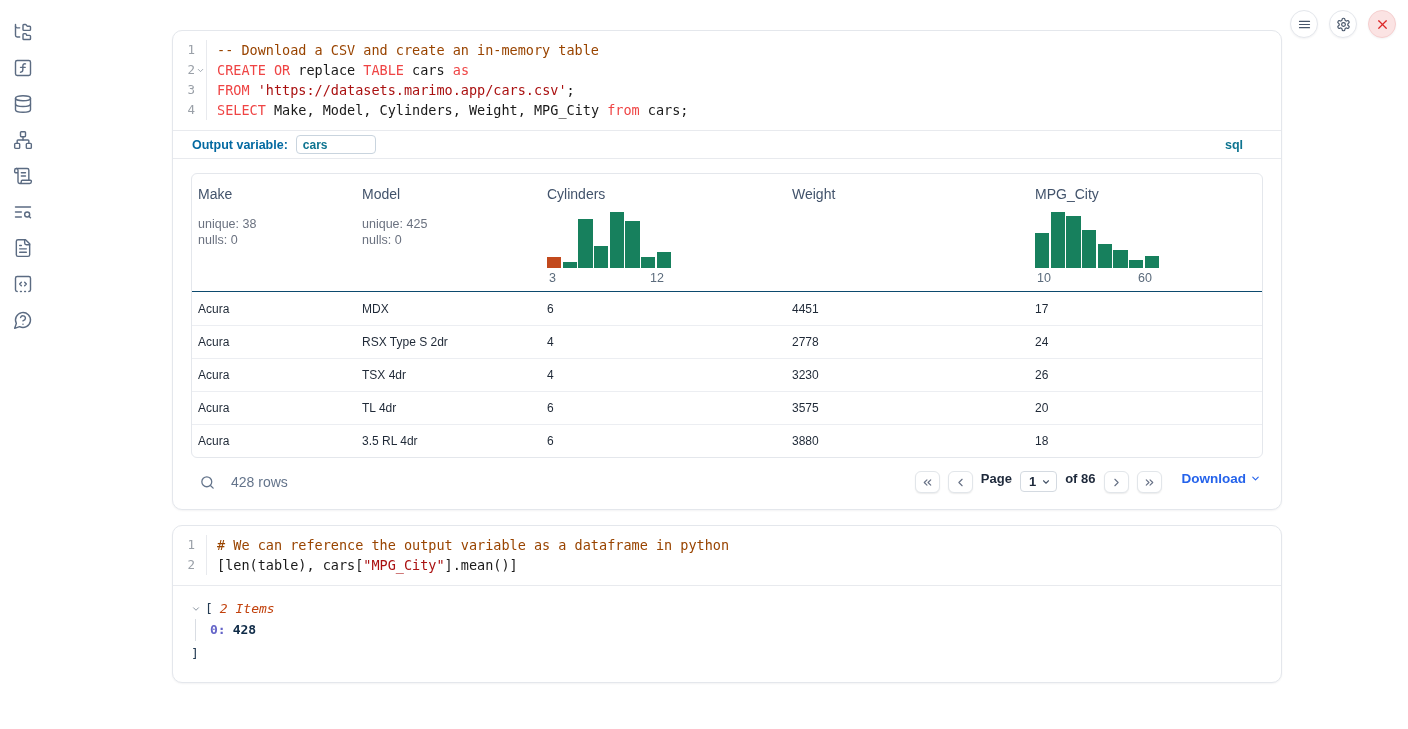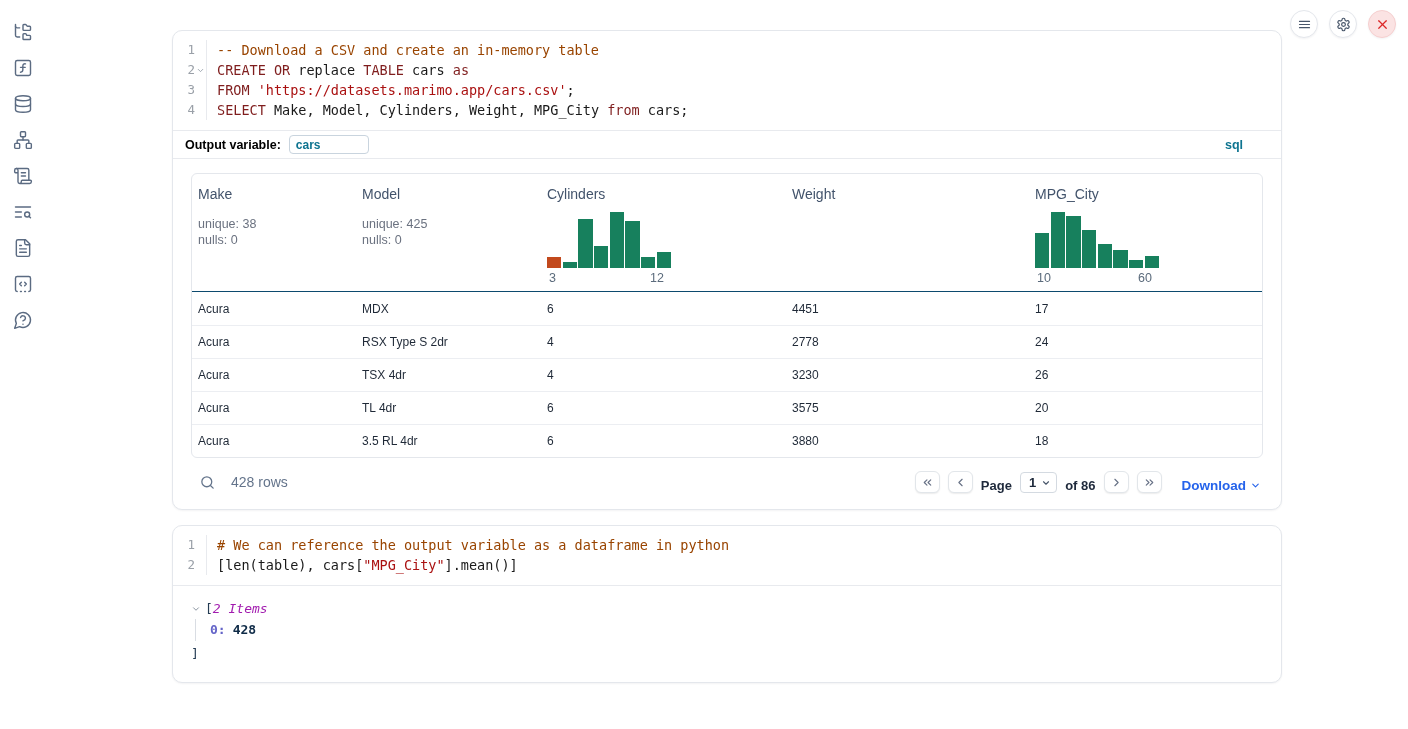--- a/index.html
+++ b/index.html
@@ -27,28 +27,28 @@
   .cell-sql { margin-top: 30px; }
   .cell-py  { margin-top: 15px; }
 
   
   .code-area { padding: 9px 0 10px; font-family: "DejaVu Sans Mono", monospace; font-size: 13.5px; line-height: 20px; }
   .code-line { display: flex; }
   .gut { width: 22px; flex: none; text-align: right; color: #9aa0a8; font-size: 12.5px; }
   .fold { width: 11px; flex: none; display: flex; align-items: center; justify-content: center; color: #98a1ab; }
   .fold svg { width: 9px; height: 9px; stroke: currentColor; fill: none; stroke-width: 2.4; stroke-linecap: round; stroke-linejoin: round; }
   .ct { flex: 1; border-left: 1px solid #e8eaee; padding-left: 10px; white-space: pre; color: #1a1a1a; }
-  .tok-kw { color: #7f1d1d; }
+  .tok-kw { color: #ef4444; }
   .tok-comment { color: #994400; }
   .tok-str { color: #aa1111; }
   .tok-plain { color: #1a1a1a; }
 
   
   .varrow { display: flex; align-items: center; gap: 8px; padding: 5px 12px; border-top: 1px solid #e8eaee; border-bottom: 1px solid #e8eaee; height: 29px; }
-  .varlabel { font-size: 12.5px; font-weight: 700; color: #000000; }
+  .varlabel { font-size: 12.5px; font-weight: 700; color: #0369a1; margin-left: 7px; }
   .varinput { width: 80px; height: 19px; border: 1px solid #c9d4de; border-radius: 4px; font: 700 12px "Liberation Sans", sans-serif; color: #0e7490; padding: 1px 6px; outline: none; }
   .langbadge { margin-left: auto; margin-right: 26px; font-size: 12.5px; font-weight: 700; color: #0e7490; }
 
   
   .cell-output { padding: 14px 18px 0; }
   .datatable { border: 1px solid #e4e7ec; border-radius: 6px; overflow: hidden; }
   .dt-header { display: grid; grid-template-columns: 164px 185px 245px 243px 1fr; padding: 12px 0 6px; border-bottom: 1px solid #0c4a6e; }
   .dt-col { padding-left: 6px; }
   .dt-colname { font-size: 14px; color: #42536b; cursor: pointer; }
   .dt-stats { margin-top: 14px; font-size: 12.5px; color: #6b7280; line-height: 16px; }
@@ -58,36 +58,36 @@
   .hist-labels { display: flex; justify-content: space-between; margin-top: 3px; font-size: 12.5px; color: #5b6b7c; padding: 0 7px 0 2px; }
   .dt-row { display: grid; grid-template-columns: 164px 185px 245px 243px 1fr; height: 33px; align-items: center; cursor: pointer; }
   .dt-row + .dt-row { border-top: 1px solid #eceef2; }
   .dt-cell { padding-left: 6px; font-size: 12px; color: #1f2937; }
 
   
   .dt-footer { display: flex; align-items: center; padding: 13px 2px 16px 8px; }
   .search-btn { background: none; border: none; padding: 0; color: #64748b; cursor: pointer; }
   .search-btn svg { width: 17px; height: 17px; stroke: currentColor; fill: none; stroke-width: 1.8; stroke-linecap: round; }
   .rowcount { margin-left: 15px; font-size: 14px; color: #64748b; }
-  .pager { margin-left: auto; display: flex; align-items: flex-end; gap: 8px; }
+  .pager { margin-left: auto; display: flex; align-items: flex-start; gap: 8px; }
   .pbtn { width: 25px; height: 22px; border: 1px solid #e2e6ea; border-radius: 6px; background: #fff; box-shadow: 0 1px 1.5px rgba(0,0,0,.08); display: flex; align-items: center; justify-content: center; color: #667085; cursor: pointer; padding: 0; }
   .pbtn svg { width: 13px; height: 13px; stroke: currentColor; fill: none; stroke-width: 2.1; stroke-linecap: round; stroke-linejoin: round; }
   .plabel { font-size: 13px; font-weight: 600; color: #1e293b; }
   .pselect { display: flex; align-items: center; gap: 5px; height: 21px; padding: 0 5px 0 8px; border: 1px solid #d4dae1; border-radius: 4px; font-size: 13px; font-weight: 600; color: #1e293b; cursor: pointer; background: #fff; }
   .pselect svg { width: 10px; height: 10px; stroke: #475569; fill: none; stroke-width: 2.6; stroke-linecap: round; stroke-linejoin: round; }
   .download { margin-left: 12px; display: flex; align-items: center; gap: 4px; color: #2563eb; font-size: 13.5px; font-weight: 600; cursor: pointer; }
   .download svg { width: 11px; height: 11px; stroke: currentColor; fill: none; stroke-width: 2.4; stroke-linecap: round; stroke-linejoin: round; }
 
   
   .tree { border-top: 1px solid #e8eaee; padding: 15px 0 18px 18px; font-family: "DejaVu Sans Mono", monospace; font-size: 13px; }
   .tree-head { display: flex; align-items: center; }
   .tree-toggle { background: none; border: none; padding: 0; width: 14px; color: #8b95a1; cursor: pointer; display: flex; }
   .tree-toggle svg { width: 10px; height: 10px; stroke: currentColor; fill: none; stroke-width: 2.4; stroke-linecap: round; stroke-linejoin: round; }
   .bracket { color: #243b53; }
-  .items-label { font-style: italic; color: #a21caf; margin-left: 0; }
+  .items-label { font-style: italic; color: #c2410c; margin-left: 7px; }
   .tree-children { margin: 3px 0 3px 4px; border-left: 1px solid #d9dde3; padding-left: 14px; }
   .entry { line-height: 22px; }
   .entry .k { color: #6464c8; font-weight: 700; margin-right: 7px; }
   .entry .v { color: #0f2b47; font-weight: 700; }
   .tree-close { color: #243b53; line-height: 20px; }
 </style>
 </head>
 <body>
 
 <aside class="sidebar">

